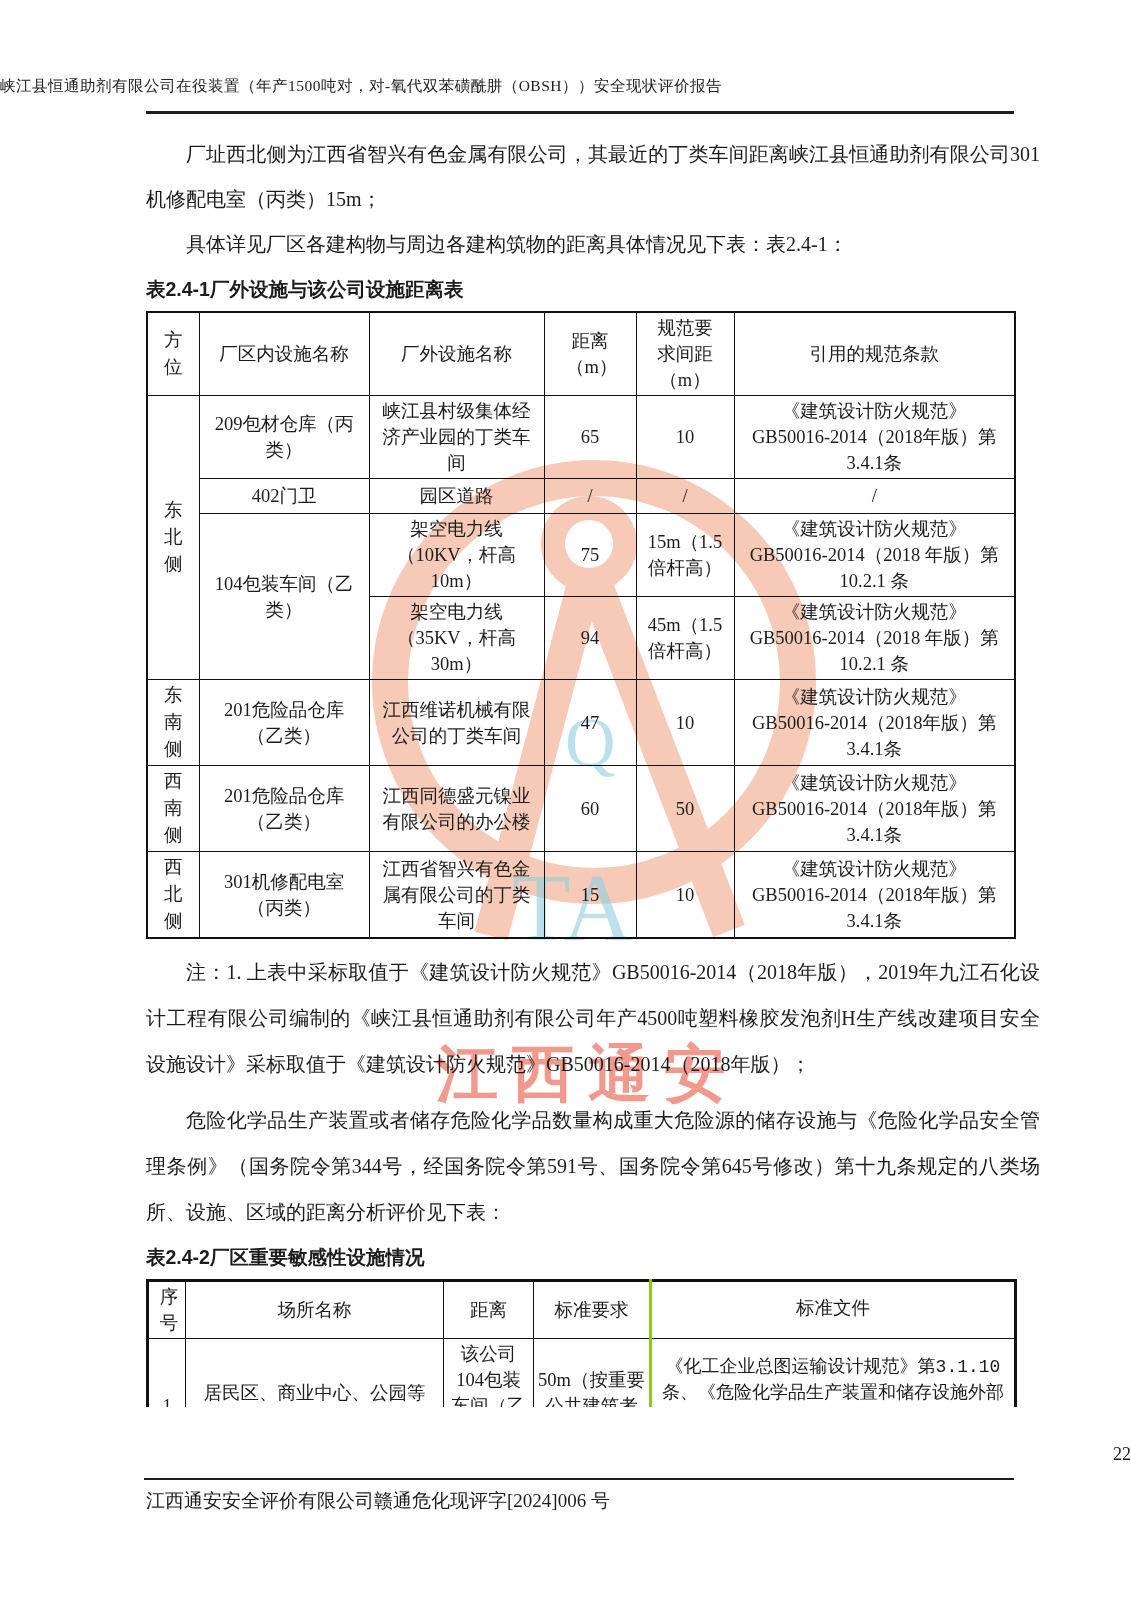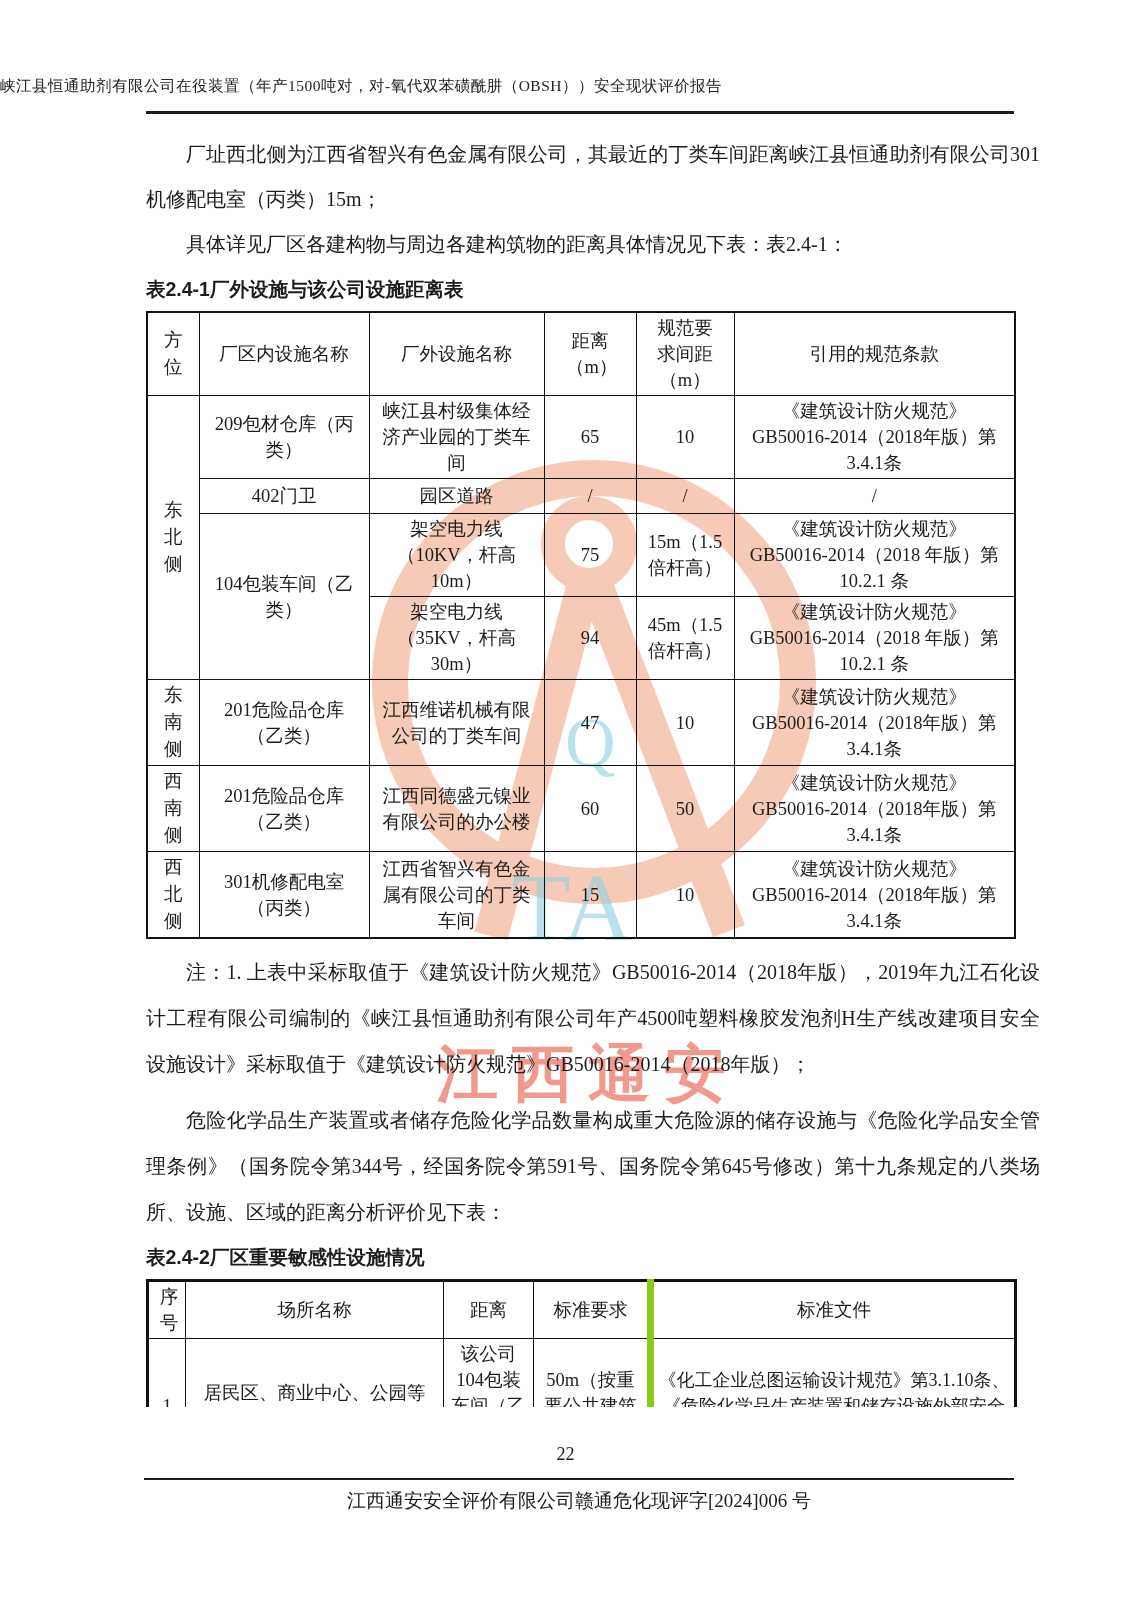--- a/index.html
+++ b/index.html
@@ -37,40 +37,40 @@
     font-family:"Liberation Sans","DejaVu Sans",sans-serif;
     margin:8px 0 0 0; height:28px; line-height:28px;
   }
   table{border-collapse:collapse; table-layout:fixed; width:868px; margin-top:8px;border-radius:22px;}
   td{
     border:1.3px solid #111; text-align:center; vertical-align:middle;
     font-size:18.5px; line-height:26px; padding:2px 10px; overflow:hidden;
   }
   .t1{border:2px solid #111;}
   .t2{border:3px solid #111;}
-  .t2 td.thick-left{border-left:7px solid #84cc16;}
+  .t2 td.thick-left{border-left:3px solid #84cc16;font-family:Liberation Mono, monospace;}
   .vert{display:block; width:22px; margin:0 auto; line-height:27px;}
   .vnarrow{display:block; width:20px; margin:0 auto; line-height:26px;}
   .w44{display:block; width:48px; margin:0 auto;}
   .w62{display:block; width:64px; margin:0 auto;}
   .hdr-row td{height:74px;}
   .r-h77 td{height:74px;}
   .r-h34 td{height:30px;}
   .r-h82 td{height:78px;}
   .r-h70 td{height:66px;}
   .r-h72 td{height:68px;}
   .t2-clip{height:136px; overflow:hidden;}
   .t2 .hdr-row td{height:44px;}
   .t2 .cell-doc{font-size:18px; padding:2px 4px;}
   
-  #page-num{position:absolute; top:1444px; left:0; width:100%; text-align:center; font-size:18px; z-index:1;}
+  #page-num{position:absolute; top:1444px; left:0; width:100%; text-align:right; font-size:18px; z-index:1;}
   #footer-rule{position:absolute; top:1478px; left:144px; width:870px; height:2px; background:#1d1d1d; z-index:1;}
   #footer-row{
     position:absolute; top:1488px; left:146px; width:866px; z-index:1;
-    display:flex; justify-content:center; font-size:19px;
+    display:flex; justify-content:flex-start; font-size:19px;
   }
 </style>
 </head>
 <body>
 
 <div id="page">
 
   <div id="watermark-layer">
     <svg width="470" height="530" viewBox="0 0 470 530" style="position:absolute; left:372px; top:428px;">
       <g stroke="#ef9672" fill="none" opacity="0.5">

